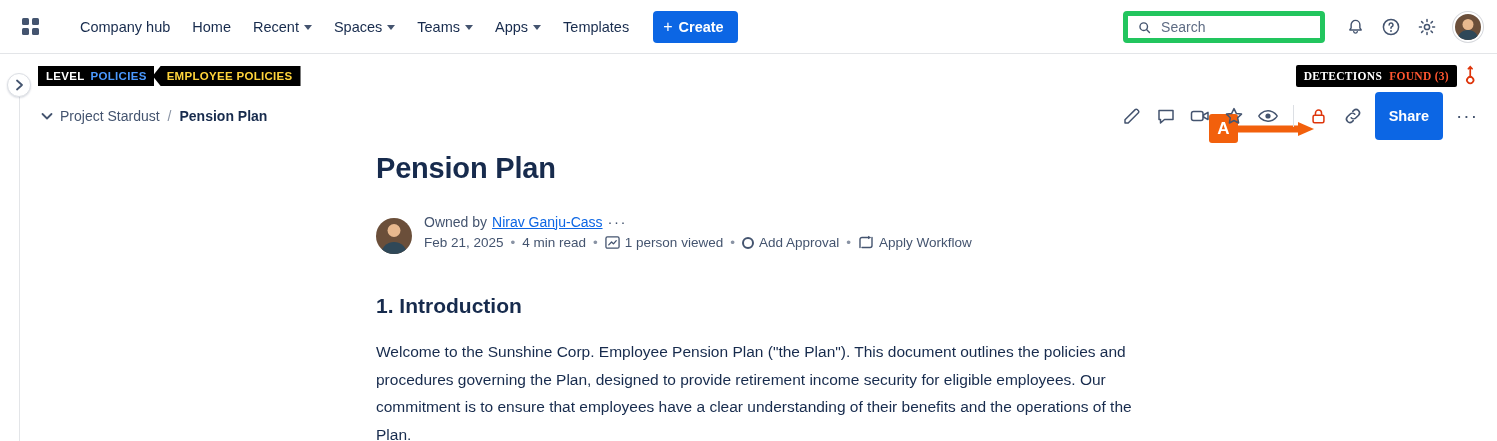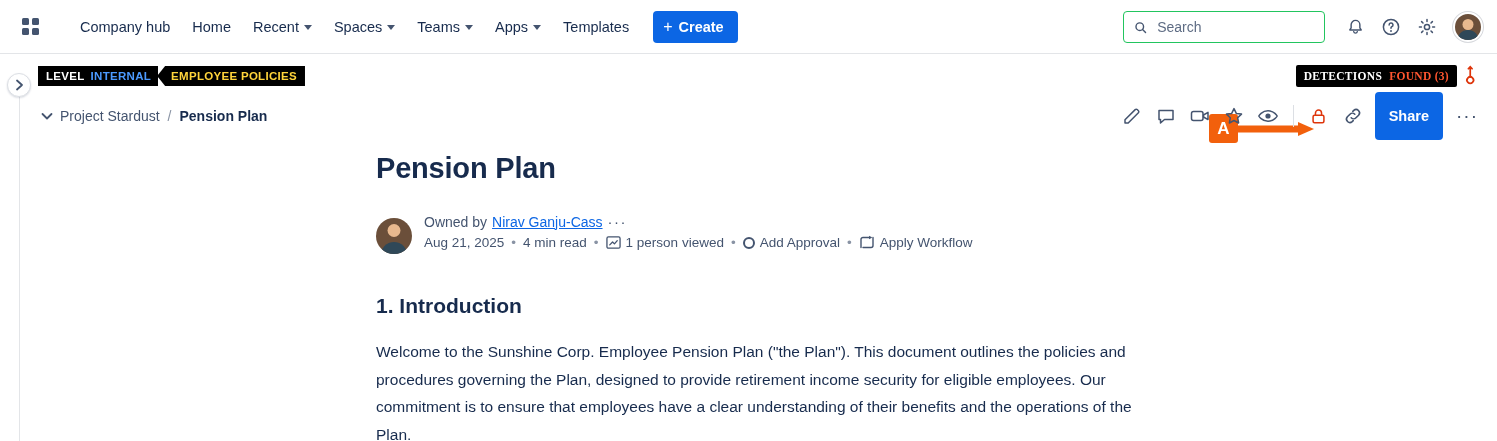--- a/index.html
+++ b/index.html
@@ -61,21 +61,21 @@
     display: flex; align-items: center; gap: 6px; cursor: pointer;
   }
   .create-btn .plus { font-size: 16px; font-weight: 400; line-height: 1; }
 
   .nav-right {
     position: absolute; right: 14px; top: 0; height: 54px;
     display: flex; align-items: center; gap: 4px;
   }
   .searchbox {
     width: 200px; height: 32px;
-    border: 1px solid #22c55e; border-radius: 4px;
+    border: 5px solid #22c55e; border-radius: 4px;
     display: flex; align-items: center; gap: 8px;
     padding: 0 10px; background: #fff; cursor: text;
     margin-right: 10px;
     width: 202px;
   }
   .searchbox input {
     border: none; outline: none; font-size: 14px; color: #42526e;
     background: transparent; width: 100%;
     font-family: "Liberation Sans", sans-serif;
   }
@@ -326,21 +326,21 @@
       <span class="body"></span>
     </div>
   </div>
 </div>
 
 <div class="badgebar">
 
   <div class="classification">
     <div class="cls-left">
       <span>LEVEL</span>
-      <span class="internal">INTERNAL</span>
+      <span class="internal">POLICIES</span>
     </div>
     <div class="cls-right">EMPLOYEE POLICIES</div>
   </div>
 
   <div class="detections">
     <span>DETECTIONS</span>
     <span class="found">FOUND (3)</span>
   </div>
 
   <div class="key-icon">
@@ -430,21 +430,21 @@
       <span class="head"></span>
       <span class="body"></span>
     </div>
     <div class="byline-text">
       <div class="byline-row1">
         <span>Owned by</span>
         <a>Nirav Ganju-Cass</a>
         <span class="dots">···</span>
       </div>
       <div class="byline-row2">
-        <span>Aug 21, 2025</span>
+        <span>Feb 21, 2025</span>
         <span class="dot">•</span>
         <span>4 min read</span>
         <span class="dot">•</span>
         <span class="chip">
           <svg width="15" height="15" viewBox="0 0 16 16">
             <rect x="1" y="2" width="14" height="12" rx="1.6" fill="none" stroke="#44546f" stroke-width="1.4"></rect>
             <path d="M4 10.5l3-3 2 2 3-3.5" fill="none" stroke="#44546f" stroke-width="1.4" stroke-linecap="round" stroke-linejoin="round"></path>
           </svg>
           <span>1 person viewed</span>
         </span>

